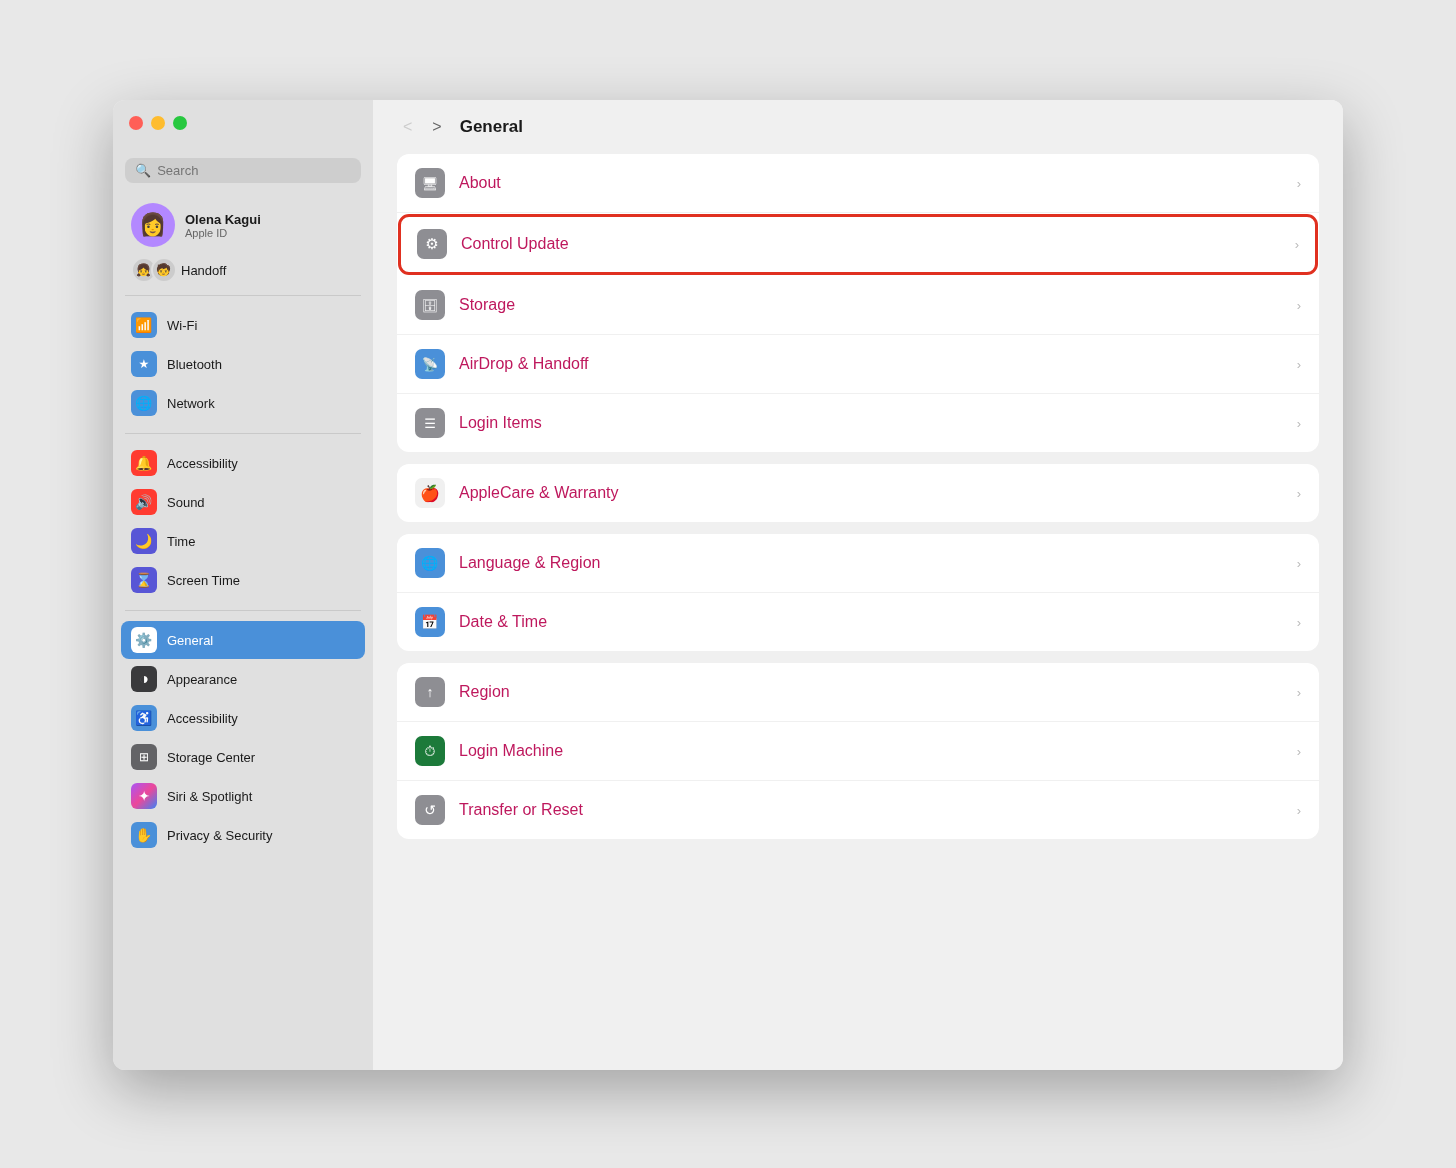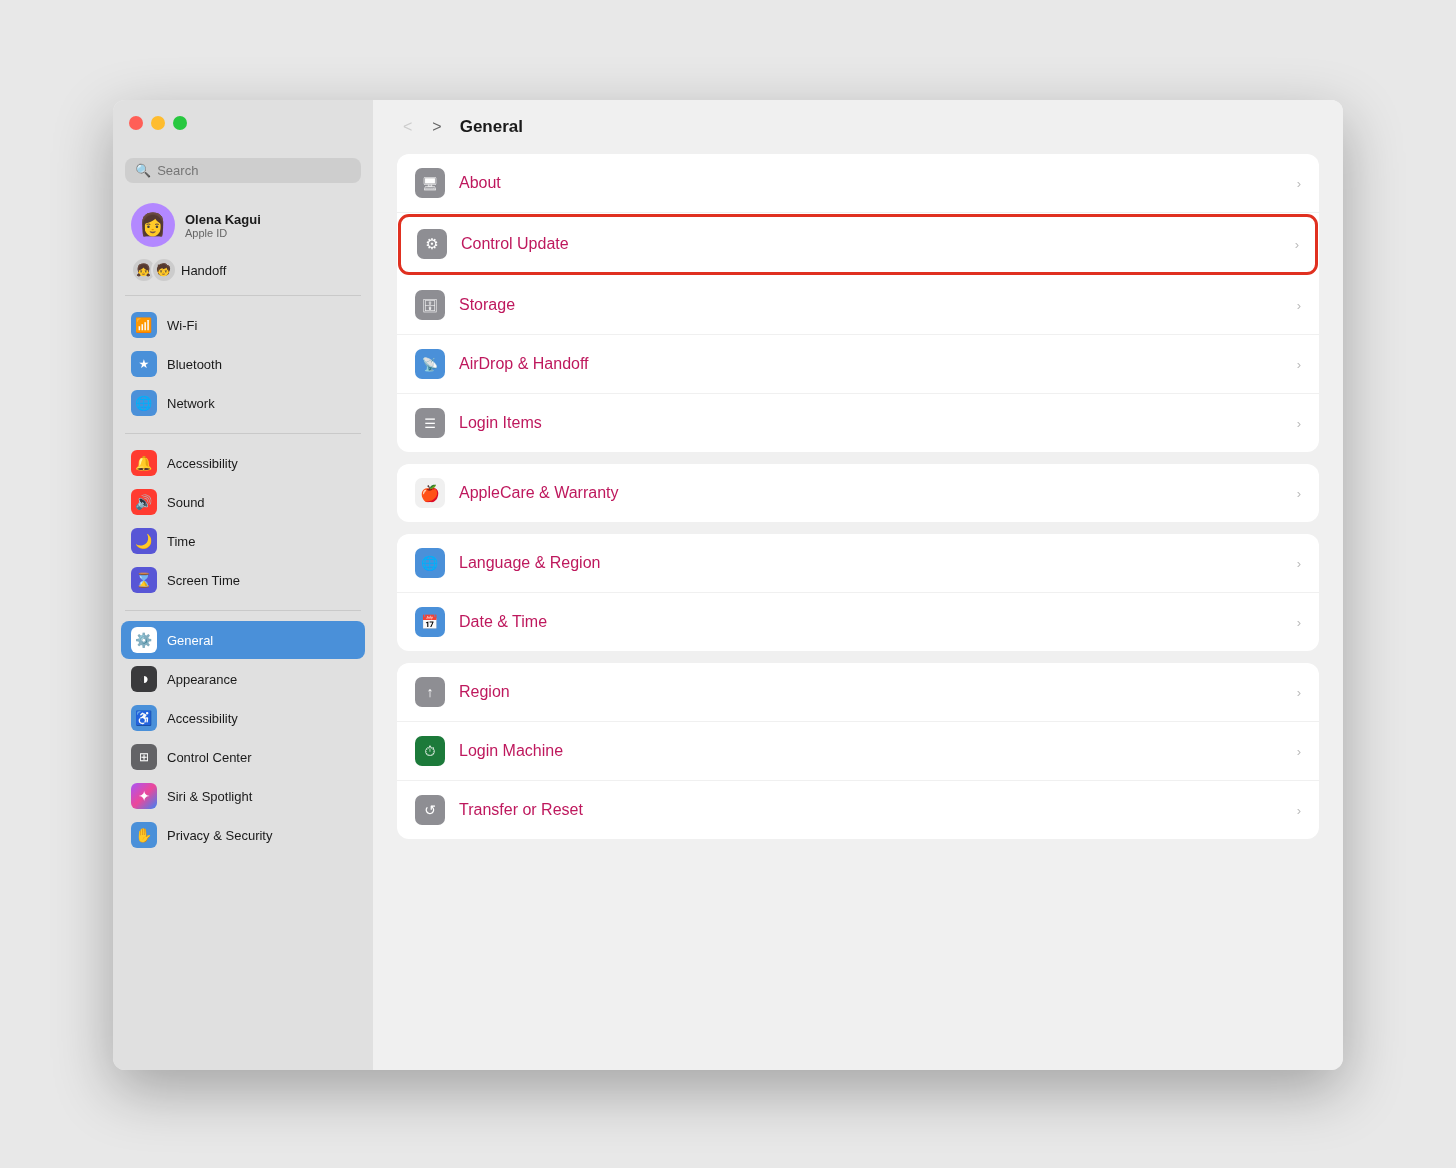--- a/index.html
+++ b/index.html
@@ -365,21 +365,21 @@
         <span class="item-label">Appearance</span>
       </div>
 
       <div class="sidebar-item">
         <div class="sidebar-icon icon-blue">♿</div>
         <span class="item-label">Accessibility</span>
       </div>
 
       <div class="sidebar-item">
         <div class="sidebar-icon icon-apple-gray" style="font-size:12px;">⊞</div>
-        <span class="item-label">Control Center</span>
+        <span class="item-label">Storage Center</span>
       </div>
 
       <div class="sidebar-item">
         <div class="sidebar-icon icon-indigo" style="font-size:14px;background:linear-gradient(135deg,#a855f7,#ec4899,#3b82f6);">✦</div>
         <span class="item-label">Siri &amp; Spotlight</span>
       </div>
 
       <div class="sidebar-item">
         <div class="sidebar-icon icon-blue">✋</div>
         <span class="item-label">Privacy &amp; Security</span>

